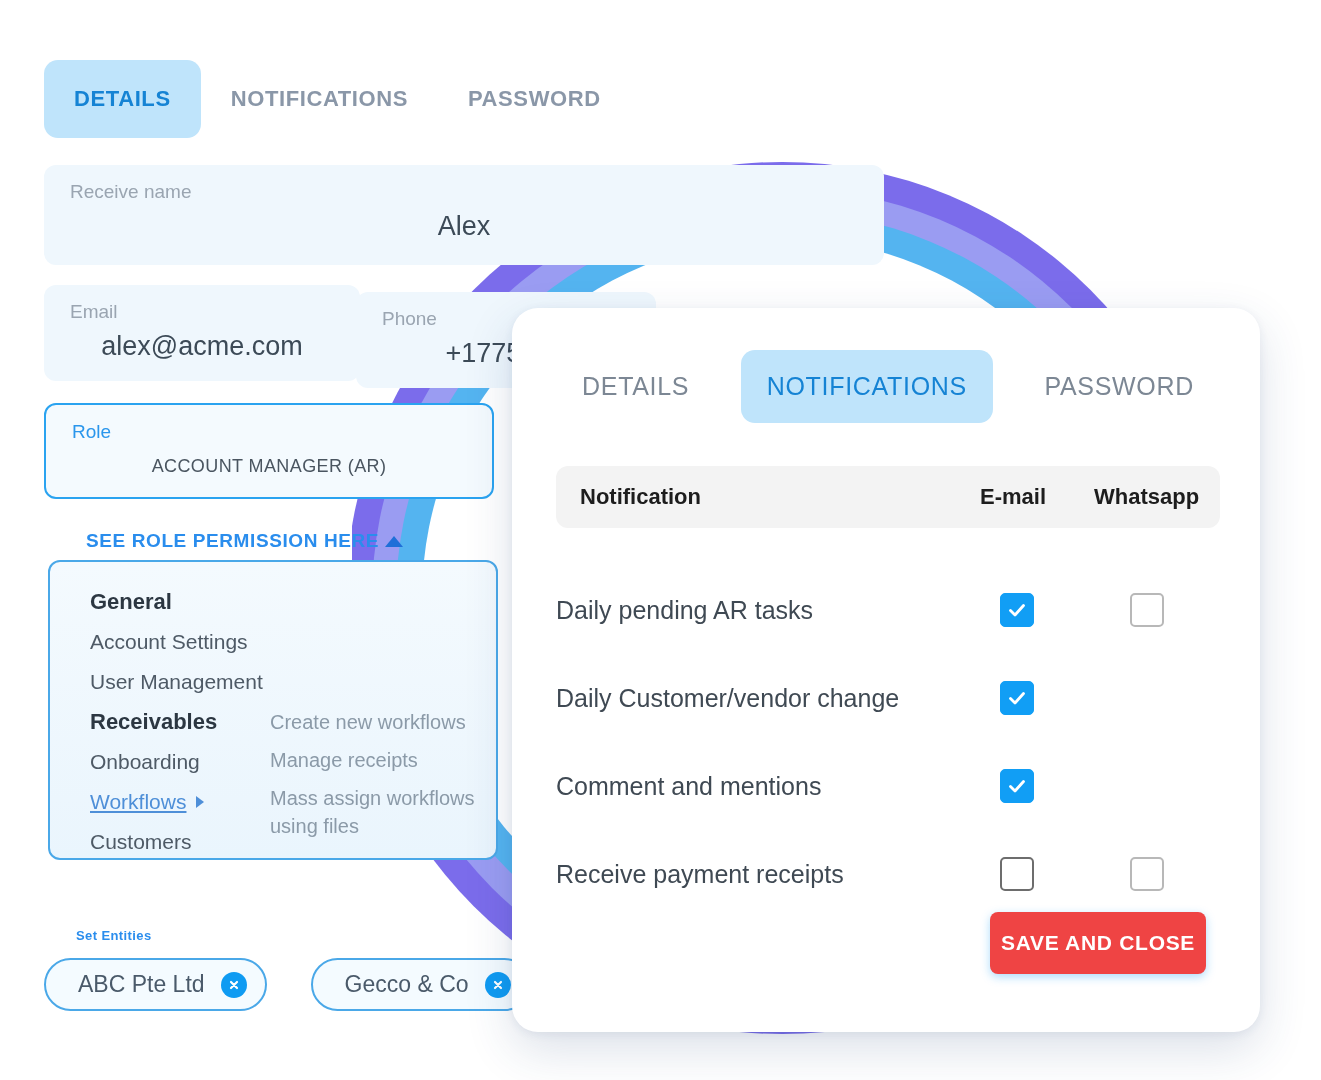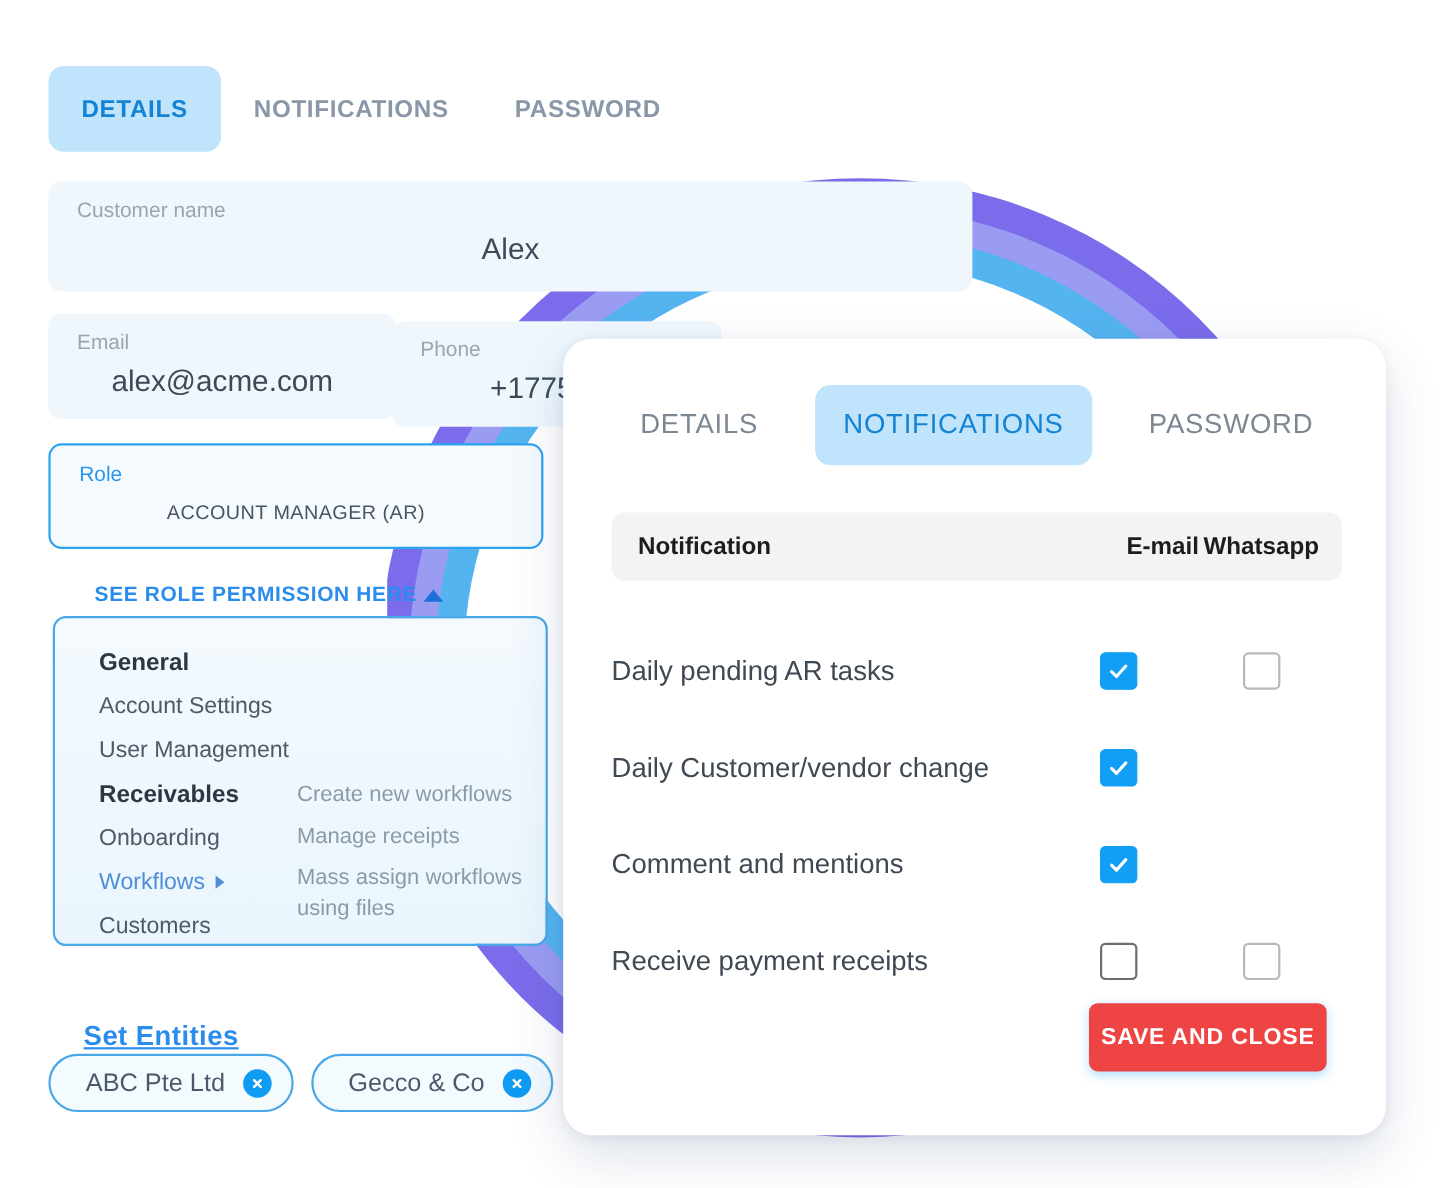--- a/index.html
+++ b/index.html
@@ -55,28 +55,28 @@
 
   .perm-panel{position:absolute;left:48px;top:520px;width:450px;height:300px;
               background:linear-gradient(180deg,#f4fafe 0%,#eaf5fd 100%);
               border:2.5px solid #4aa8e8;border-radius:12px;box-sizing:border-box;
               padding:20px 0 0 40px;overflow:hidden;}
   .perm-cols{display:flex;}
   .perm-col-a{width:180px;}
   .perm-col-b{width:215px;padding-top:126px;}
   .perm-h{font-size:22px;font-weight:700;color:#2c3742;line-height:40px;}
   .perm-i{font-size:21px;color:#4e5a66;line-height:40px;}
-  .perm-i.sel{color:#4e8fd8;display:flex;align-items:center;gap:10px;}
+  .perm-i.sel{color:#4e8fd8;display:flex;align-items:center;gap:10px;text-decoration:underline;}
   .caret-r{display:inline-block;width:0;height:0;border-top:6px solid transparent;
            border-bottom:6px solid transparent;border-left:8px solid #4e8fd8;}
   .perm-s{font-size:20px;color:#8b9aa8;line-height:28px;margin-bottom:10px;}
 
-  .ent-label{position:absolute;left:76px;top:888px;font-size:25px;font-weight:700;
-             letter-spacing:0.4px;color:#2a8ded;text-decoration:underline;}
-  .chips{position:absolute;left:44px;top:918px;display:flex;gap:16px;}
+  .ent-label{position:absolute;left:76px;top:888px;font-size:13px;font-weight:700;
+             letter-spacing:0.4px;color:#2a8ded;}
+  .chips{position:absolute;left:44px;top:918px;display:flex;gap:44px;}
   .chip{display:flex;align-items:center;gap:16px;background:#f4fbff;
         border:2.5px solid #4aa8e8;border-radius:999px;padding:11px 18px 11px 32px;}
   .chip .txt{font-size:23px;color:#4a5a6a;white-space:nowrap;}
   .chip-x{width:26px;height:26px;border-radius:50%;background:#0f9bf2;
           display:flex;align-items:center;justify-content:center;flex:0 0 auto;}
   .chip-x svg{display:block;}
 
   
   .modal{position:absolute;left:512px;top:308px;width:748px;height:724px;
          background:#ffffff;border-radius:26px;
@@ -87,21 +87,21 @@
           align-items:center;justify-content:space-between;}
   .m-tab{font-size:25px;letter-spacing:0.7px;color:#7c8794;padding:22px 26px;
          border-radius:14px;white-space:nowrap;}
   .m-tab.active{background:#bfe4fb;color:#1583d4;}
 
   .tbl-head{position:absolute;left:44px;top:158px;width:664px;height:62px;
             background:#f3f3f3;border-radius:12px;display:flex;align-items:center;
             box-sizing:border-box;}
   .th{font-size:22px;font-weight:700;color:#1d1d1d;}
   .th.name{margin-left:24px;}
-  .th.email{position:absolute;left:424px;margin-left:44px;}
+  .th.email{position:absolute;left:424px;}
   .th.wa{position:absolute;left:538px;}
 
   .rows{position:absolute;left:44px;top:258px;width:664px;}
   .row{height:88px;display:flex;align-items:center;position:relative;}
   .row .rname{font-size:25px;color:#3f4953;white-space:nowrap;}
   .cb{position:absolute;width:34px;height:34px;border-radius:5px;box-sizing:border-box;}
   .cb.c-email{left:444px;}
   .cb.c-wa{left:574px;}
   .cb.on{background:#119ef5;border:1px solid #119ef5;
          display:flex;align-items:center;justify-content:center;}
@@ -129,21 +129,21 @@
 
   <div class="bg-panel">
 
     <div class="tabs-bg">
       <div class="tab-bg active">DETAILS</div>
       <div class="tab-bg">NOTIFICATIONS</div>
       <div class="tab-bg">PASSWORD</div>
     </div>
 
     <div class="field" id="f-display">
-      <div class="lab">Customer name</div>
+      <div class="lab">Receive name</div>
       <div class="val">Alex</div>
     </div>
 
     <div class="field" id="f-email">
       <div class="lab">Email</div>
       <div class="val">alex@acme.com</div>
     </div>
 
     <div class="field" id="f-phone">
       <div class="lab">Phone</div>

